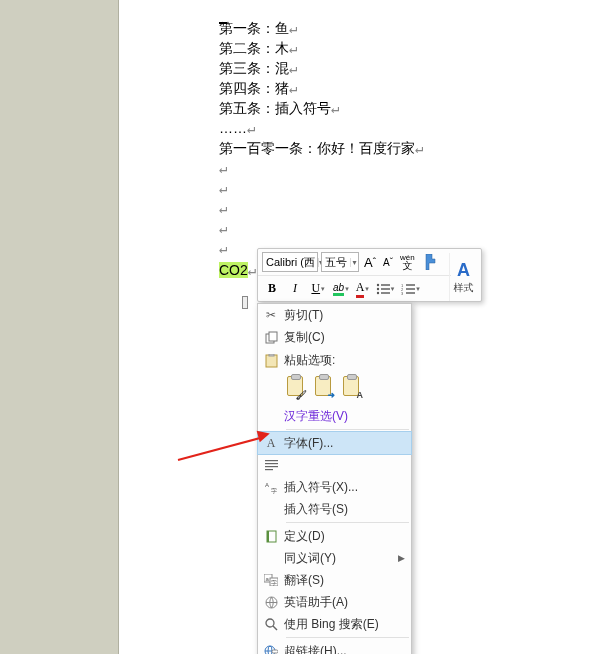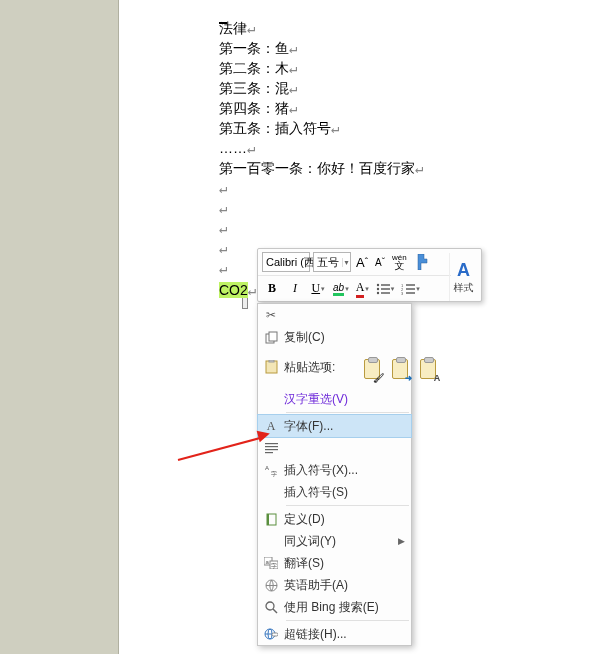--- a/index.html
+++ b/index.html
@@ -117,21 +117,21 @@
   }
   .cm-item {
     display: flex;
     align-items: center;
     height: 22px;
     font-size: 12px;
     color: #333;
     padding-right: 6px;
     position: relative;
   }
-  .cm-item.tall { height: auto; padding-top:4px; padding-bottom: 6px; flex-direction: row; align-items: center;}
+  .cm-item.tall { height: auto; padding-top:4px; padding-bottom: 6px; flex-direction: column; align-items: flex-start;}
   .cm-item.hover { background: #cde5f7; outline: 1px solid #a6cfed; }
   .cm-item.disabled { color: #6d28d9; }
   .cm-icon {
     width: 26px;
     display: inline-flex;
     align-items: center;
     justify-content: center;
     color: #555;
     flex-shrink: 0;
   }
@@ -204,21 +204,20 @@
 </head>
 <body>
 
 <div class="ruler-area"></div>
 
 <div class="page">
   <div class="cursor"></div>
   <div class="selection-handle"></div>
 
   <div class="doc-content">
-    <div class="line"><span>法律</span><span class="pmark">↵</span></div>
     <div class="line"><span>第一条：鱼</span><span class="pmark">↵</span></div>
     <div class="line"><span>第二条：木</span><span class="pmark">↵</span></div>
     <div class="line"><span>第三条：混</span><span class="pmark">↵</span></div>
     <div class="line"><span>第四条：猪</span><span class="pmark">↵</span></div>
     <div class="line"><span>第五条：插入符号</span><span class="pmark">↵</span></div>
     <div class="line"><span>……</span><span class="pmark">↵</span></div>
     <div class="line"><span>第一百零一条：你好！百度行家</span><span class="pmark">↵</span></div>
     <div class="line"><span class="pmark">↵</span></div>
     <div class="line"><span class="pmark">↵</span></div>
     <div class="line"><span class="pmark">↵</span></div>
@@ -226,21 +225,21 @@
     <div class="line"><span class="pmark">↵</span></div>
     <div class="line" style="margin-top:2px;">
       <span style="background:#bef264;"><span>CO2</span></span><span class="pmark">↵</span>
     </div>
   </div>
 </div>
 
 <div class="mini-toolbar">
  <div class="mt-body">
   <div class="mt-row">
-    <div class="combo" style="width:48px;">
+    <div class="combo" style="width:56px;">
       <span class="combo-text">Calibri (西</span>
       <span class="combo-arrow">▾</span>
     </div>
     <div class="combo" style="width:38px;">
       <span class="combo-text">五号</span>
       <span class="combo-arrow">▾</span>
     </div>
     <div class="tb-btn wide">
       <span style="font-size:13px;">A</span>
           <span class="font-inc">ˆ</span>
@@ -304,20 +303,21 @@
  </div>
   <div class="styles-col">
     <span class="styles-icon">A</span>
     <span class="styles-label">样式</span>
   </div>
 </div>
 
 <div class="context-menu">
   <div class="cm-item">
     <span class="cm-icon">✂</span>
+    <span class="cm-label">剪切(T)</span>
   </div>
   <div class="cm-item">
     <span class="cm-icon">
       <svg width="13" height="13" viewBox="0 0 13 13">
           <rect x="1" y="3" width="8" height="9" fill="none" stroke="#777"></rect>
           <rect x="4" y="1" width="8" height="9" fill="#fff" stroke="#777"></rect>
         </svg>
     </span>
     <span class="cm-label">复制(C)</span>
   </div>

